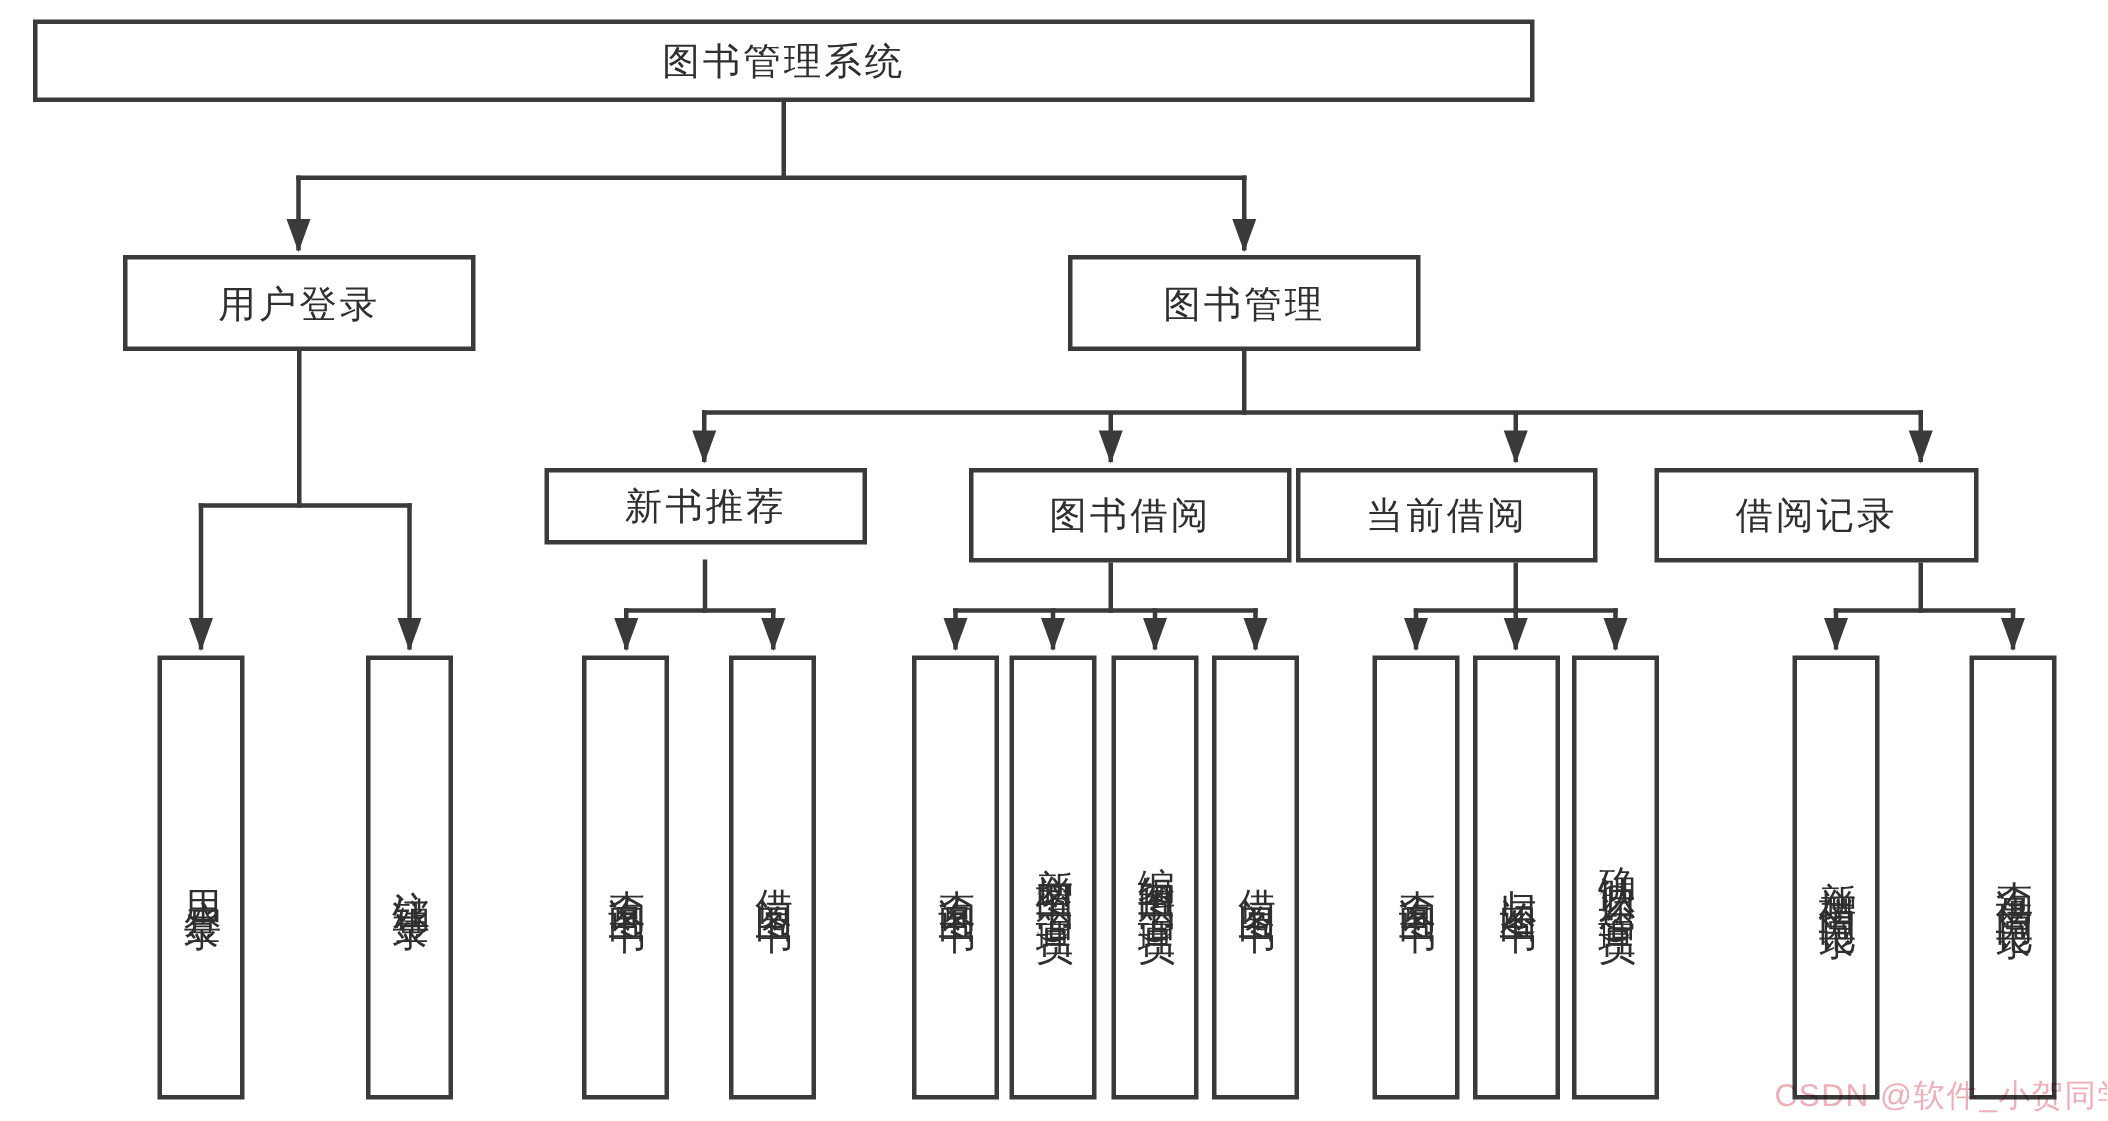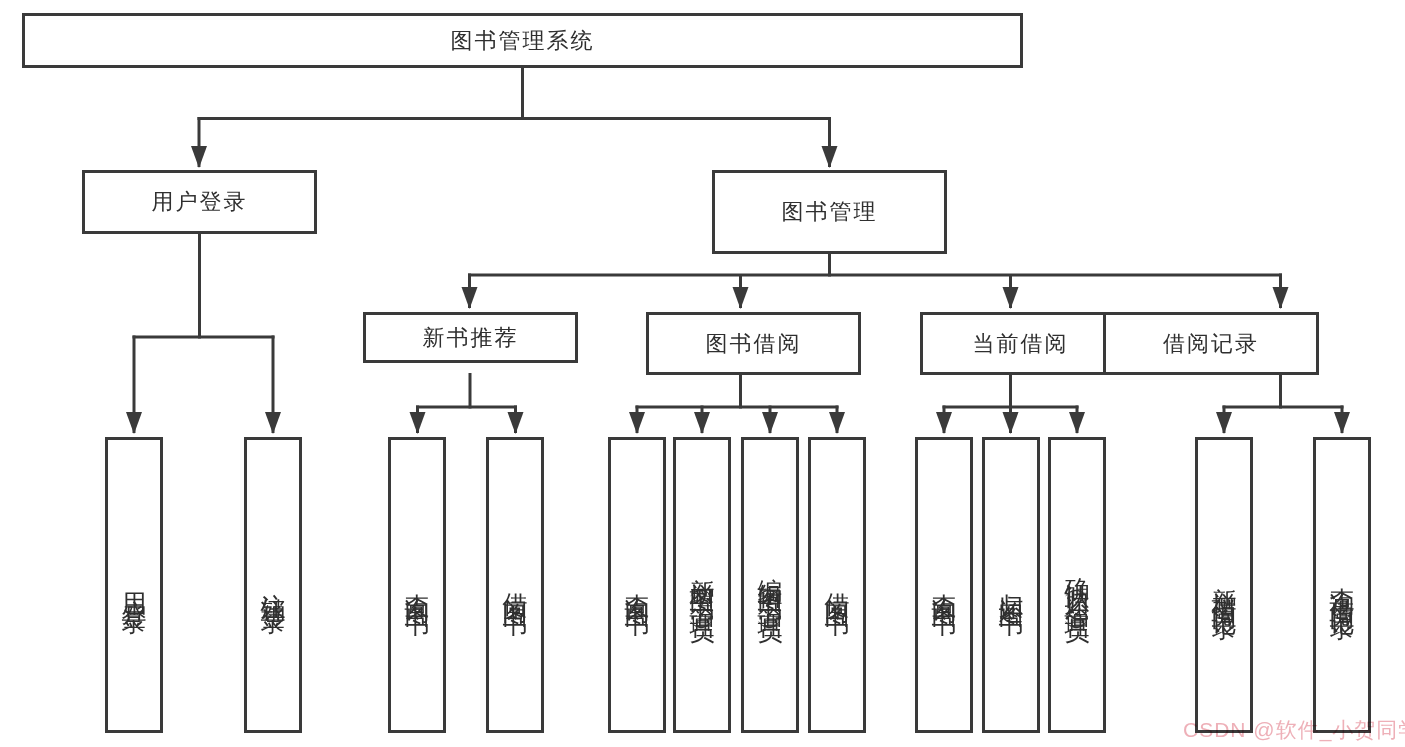--- a/index.html
+++ b/index.html
@@ -13,21 +13,21 @@
   .wires{position:absolute;left:0;top:0;}
   .box{
     position:absolute;
     box-sizing:border-box;
     background:#ffffff;
     border:3px solid #3a3a3a;
     display:flex;align-items:center;justify-content:center;
     color:#2f2f2f;
   }
   .box.h span{
-    font-size:22px;
+    font-size:25px;
     letter-spacing:2px;
     white-space:nowrap;
   }
   .box.v span{
     writing-mode:vertical-rl;
     text-orientation:mixed;
     font-size:25px;
     line-height:1;
     letter-spacing:6px;
   }
@@ -97,31 +97,31 @@
     </g>
   </svg>
 
   <div class="box h" style="left:22px;top:13px;width:1001px;height:55px">
     <span>图书管理系统</span>
   </div>
 
   <div class="box h" style="left:82px;top:170px;width:235px;height:64px">
     <span>用户登录</span>
   </div>
-  <div class="box h" style="left:712px;top:170px;width:235px;height:84px">
+  <div class="box h" style="left:712px;top:170px;width:235px;height:64px">
     <span>图书管理</span>
   </div>
 
   <div class="box h" style="left:363px;top:312px;width:215px;height:51px">
     <span>新书推荐</span>
   </div>
   <div class="box h" style="left:646px;top:312px;width:215px;height:63px">
     <span>图书借阅</span>
   </div>
-  <div class="box h" style="left:920px;top:312px;width:201px;height:63px">
+  <div class="box h" style="left:864px;top:312px;width:201px;height:63px">
     <span>当前借阅</span>
   </div>
   <div class="box h" style="left:1103px;top:312px;width:216px;height:63px">
     <span>借阅记录</span>
   </div>
 
   <div class="box v" style="left:105px;top:437px;width:58px;height:296px">
     <span>用户登录</span>
   </div>
   <div class="box v" style="left:244px;top:437px;width:58px;height:296px">

